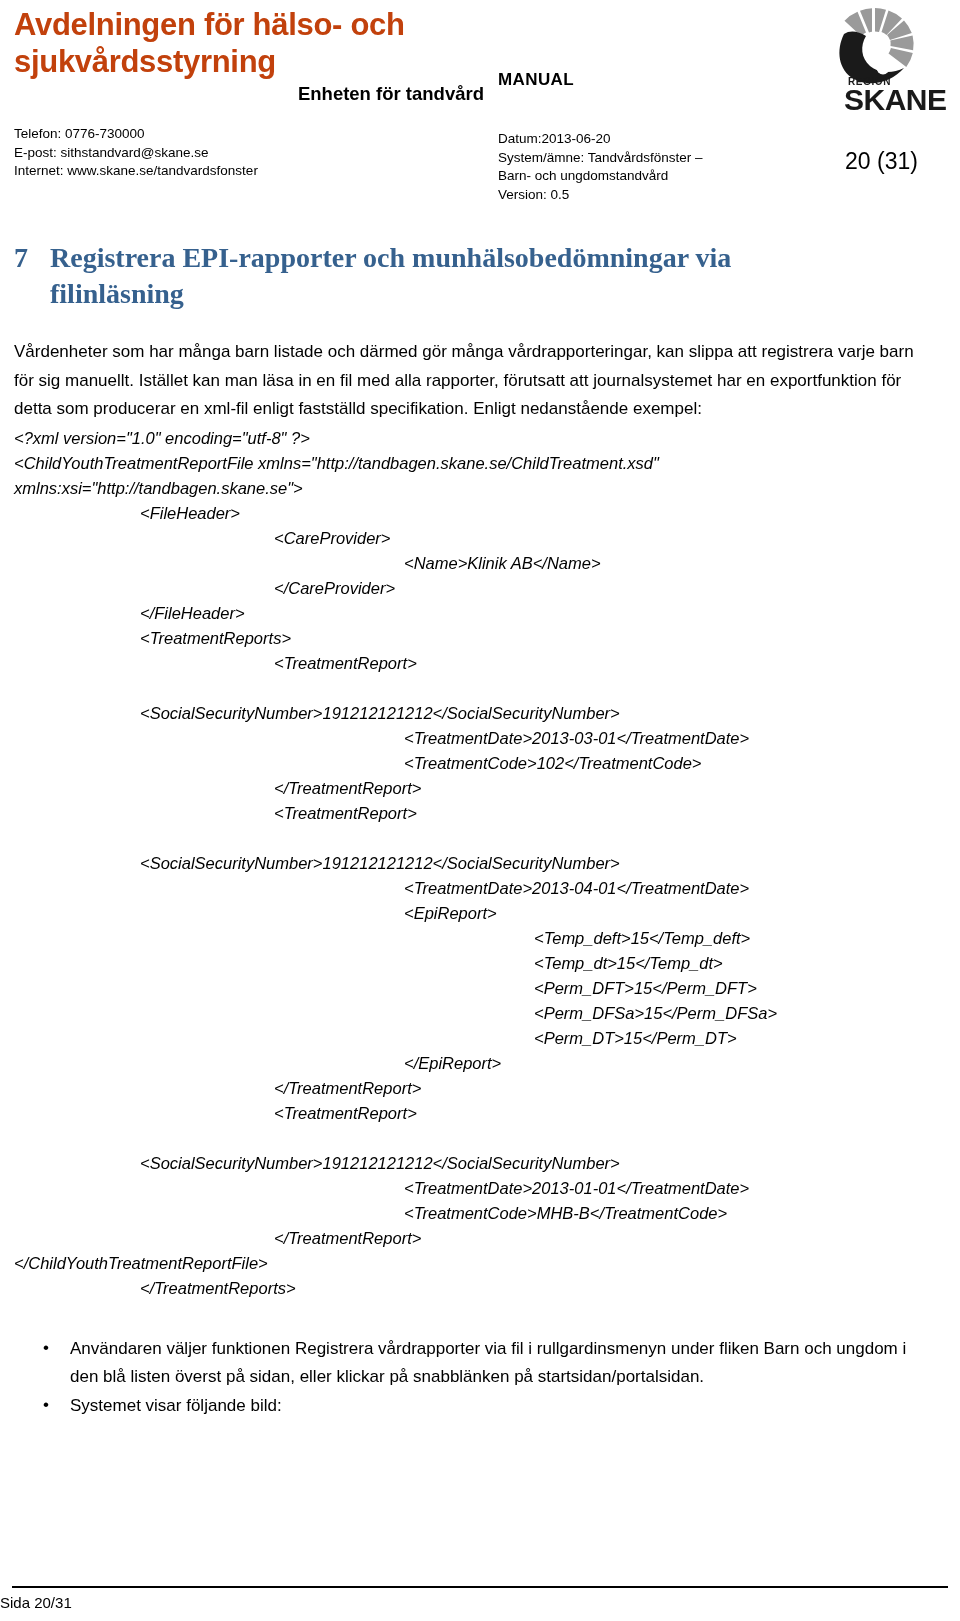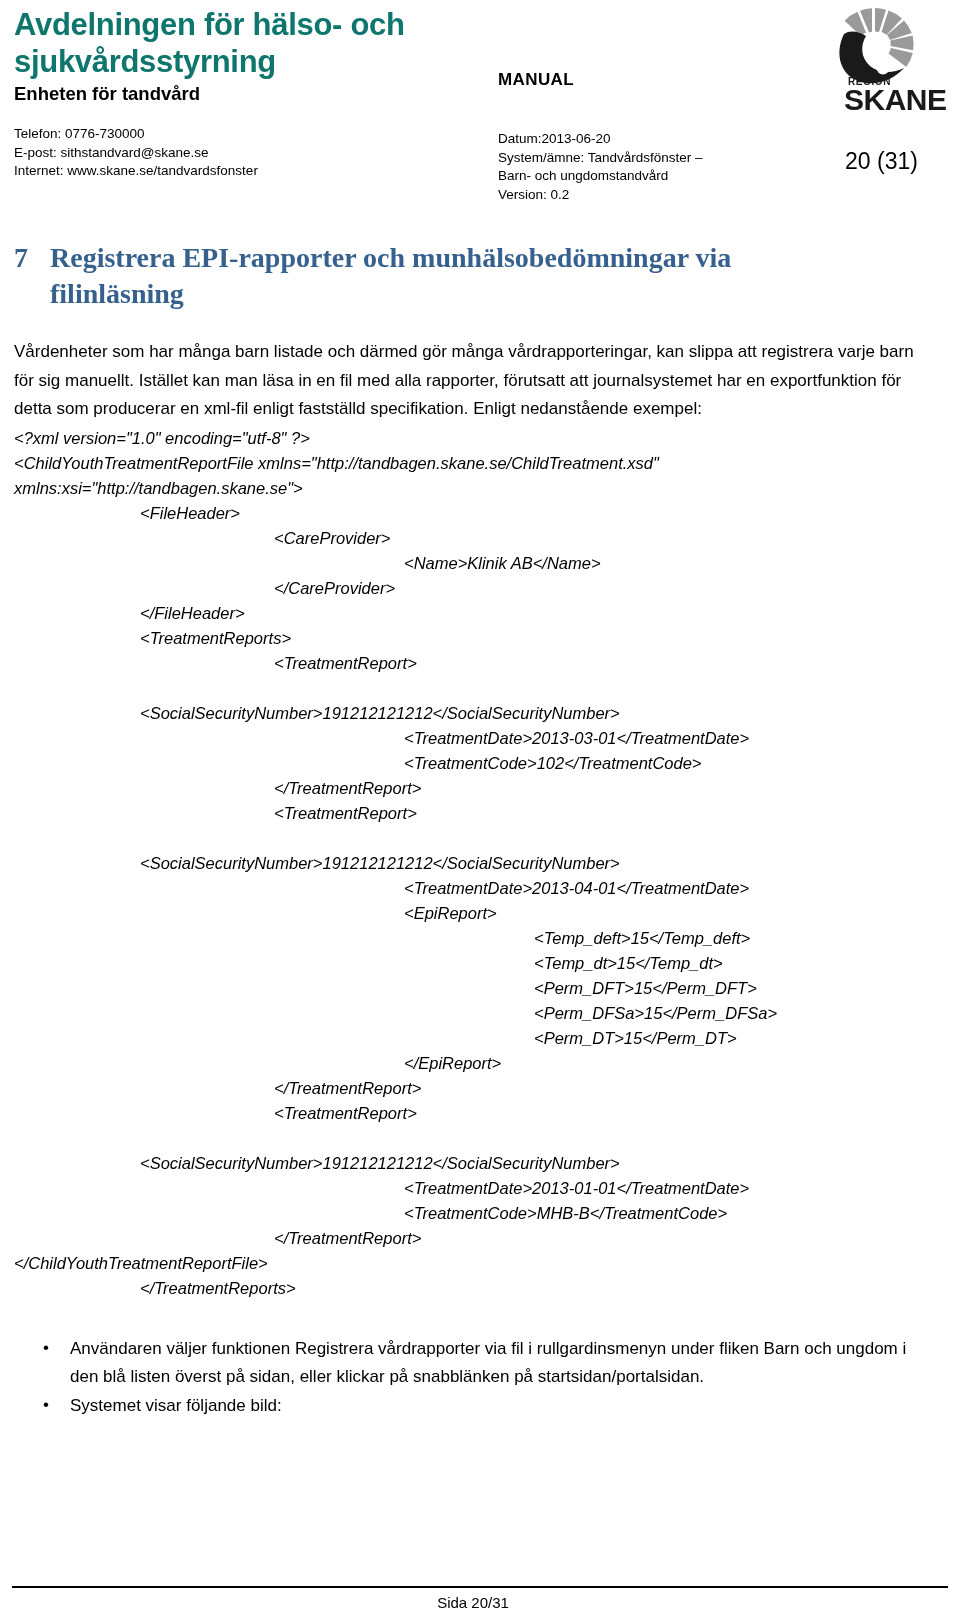--- a/index.html
+++ b/index.html
@@ -30,29 +30,30 @@
     left: 14px;
     top: 6px;
     width: 470px;
   }
   .org-title {
     font-family: "Liberation Sans", sans-serif;
     font-weight: bold;
     font-size: 31px;
     line-height: 37px;
     letter-spacing: -0.3px;
-    color: #0f766e;
+    color: #c2410c;
     margin: 0;
   }
   .org-sub {
     font-family: "Liberation Sans", sans-serif;
     font-weight: bold;
     font-size: 18.5px;
     line-height: 23px;
     margin: 2px 0 0 0;
+    text-align: right;
   }
   .contact {
     margin-top: 20px;
     font-family: "Liberation Sans", sans-serif;
     font-size: 13.5px;
     line-height: 18.5px;
   }
   .contact div { white-space: nowrap; }
 
   .hdr-mid {
@@ -169,21 +170,21 @@
     left: 0;
     bottom: 0;
     width: 960px;
   }
   .footer-rule {
     height: 2px;
     background: #000;
     margin: 0 12px;
   }
   .footer-text {
-    text-align: center;
+    text-align: left;
     padding: 6px 14px 10px 0;
     font-family: "Liberation Sans", sans-serif;
     font-size: 15px;
   }
 </style>
 </head>
 <body>
 
 <div class="doc-header">
 
@@ -196,21 +197,21 @@
       <div>Internet: www.skane.se/tandvardsfonster</div>
     </div>
   </div>
 
   <div class="hdr-mid">
     <div class="manual-label">MANUAL</div>
     <div class="meta">
       <div>Datum:2013-06-20</div>
       <div>System/ämne: Tandvårdsfönster –</div>
       <div>Barn- och ungdomstandvård</div>
-      <div>Version: 0.2</div>
+      <div>Version: 0.5</div>
     </div>
   </div>
 
   <div class="hdr-pageno">20 (31)</div>
 
   <div class="logo-wrap">
     <svg width="150" height="112" viewBox="0 0 150 112" xmlns="http://www.w3.org/2000/svg">
       <g>
         <path d="M75 6 a38 38 0 0 1 11 1.7 L79 30 a15 15 0 0 0 -4 -0.6 Z" fill="#9A9A9A"></path>
         <path d="M88.5 8.5 a38 38 0 0 1 13.5 8 L86.5 33 a15 15 0 0 0 -5 -3 Z" fill="#9A9A9A"></path>

